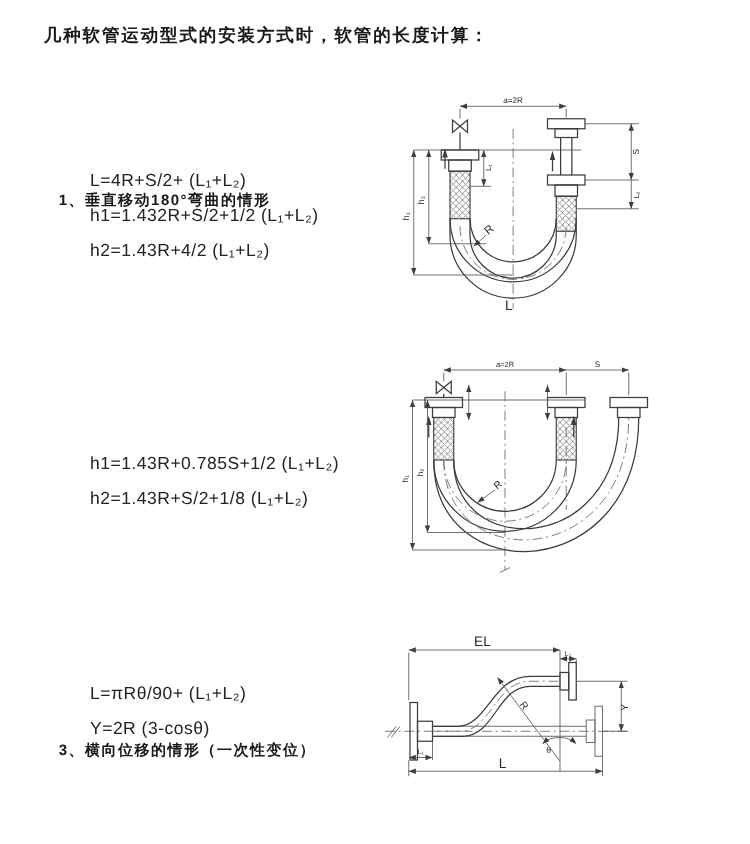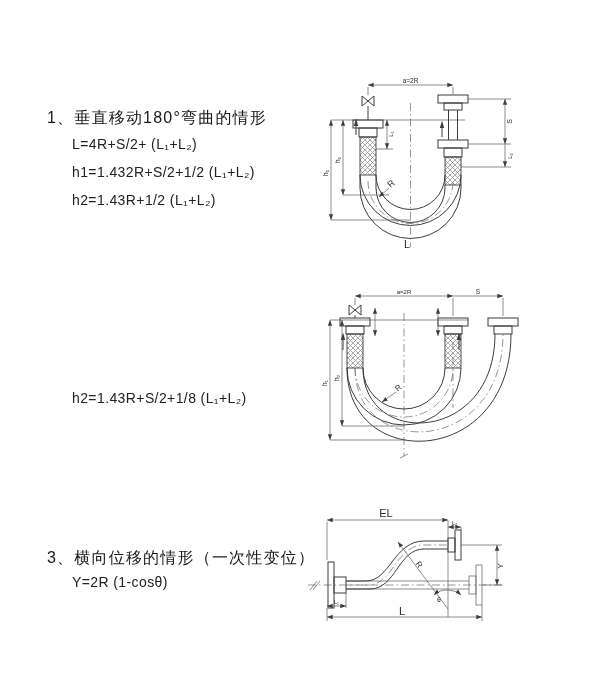--- a/index.html
+++ b/index.html
@@ -5,51 +5,54 @@
   html,body{margin:0;padding:0;background:#ffffff;}
   .page{
     position:relative;width:600px;height:675px;background:#ffffff;overflow:hidden;
     font-family:"Liberation Sans","DejaVu Sans",sans-serif;color:#1c1c1c;
   }
   .title{
     position:absolute;left:35px;top:20px;font-size:14px;font-weight:600;
     letter-spacing:1.5px;color:#191919;white-space:nowrap;
   }
   .sec-heading{
-    position:absolute;left:47px;font-size:16px;font-weight:400;
-    letter-spacing:1.2px;color:#191919;white-space:nowrap;
+    position:absolute;left:47px;font-size:12px;font-weight:700;
+    letter-spacing:1.2px;color:#191919;white-space:nowrap;margin-top:44px;
   }
   .formula{
     position:absolute;left:72px;font-size:14px;font-weight:400;
     letter-spacing:.4px;color:#222222;white-space:nowrap;
   }
   svg.diagram{position:absolute;}
   svg text{font-family:"Liberation Sans","DejaVu Sans",sans-serif;fill:#2a2a2a;}
   .med{stroke:#3d3d3d;stroke-width:1;fill:none;}
   .thin{stroke:#5c5c5c;stroke-width:.7;fill:none;}
   .ghost{stroke:#6e6e6e;stroke-width:.8;fill:none;}
   .cl{stroke:#6b6b6b;stroke-width:.7;fill:none;stroke-dasharray:8 3 1.5 3;}
   .hatchbox{stroke:#3d3d3d;stroke-width:.9;}
   .arrowfill{fill:#3d3d3d;stroke:none;}
 </style>
 </head>
 <body>
 
 <div class="page">
 
+  <div class="title">几种软管运动型式的安装方式时，软管的长度计算：</div>
 
   <div class="sec-heading" style="top:108px">1、垂直移动180°弯曲的情形</div>
   <div class="formula" style="top:136px">L=4R+S/2+ (L₁+L₂)</div>
   <div class="formula" style="top:164px">h1=1.432R+S/2+1/2 (L₁+L₂)</div>
-  <div class="formula" style="top:192px">h2=1.43R+1/2 (L₁+L₂)</div>
-
+  <div class="formula" style="top:192px">h2=1.43R+4/2 (L₁+L₂)</div>
+
+  <div class="formula" style="top:362px">h1=1.43R+0.785S+1/2 (L₁+L₂)</div>
   <div class="formula" style="top:390px">h2=1.43R+S/2+1/8 (L₁+L₂)</div>
 
   <div class="sec-heading" style="top:548px">3、横向位移的情形（一次性变位）</div>
-  <div class="formula" style="top:574px">Y=2R (1-cosθ)</div>
+  <div class="formula" style="top:546px">L=πRθ/90+ (L₁+L₂)</div>
+  <div class="formula" style="top:574px">Y=2R (3-cosθ)</div>
 
   <svg class="diagram" style="left:315px;top:75px" width="210" height="185" viewBox="0 0 210 185">
     <defs>
       <marker id="ar1" viewBox="0 0 10 10" refX="9" refY="5" markerWidth="9" markerHeight="9" orient="auto-start-reverse">
         <path d="M0,1.6 L9,5 L0,8.4 Z" fill="#3d3d3d"></path>
       </marker>
       <pattern id="h1" width="5" height="5" patternUnits="userSpaceOnUse">
         <path d="M0,5 L5,0 M0,0 L5,5" stroke="#8a8a8a" stroke-width="0.7"></path>
       </pattern>
     </defs>

